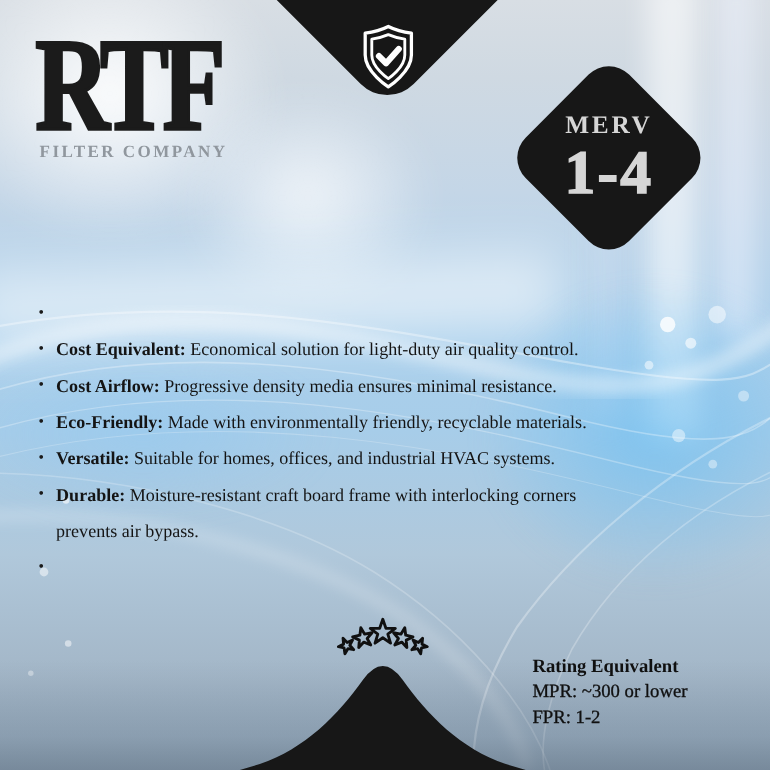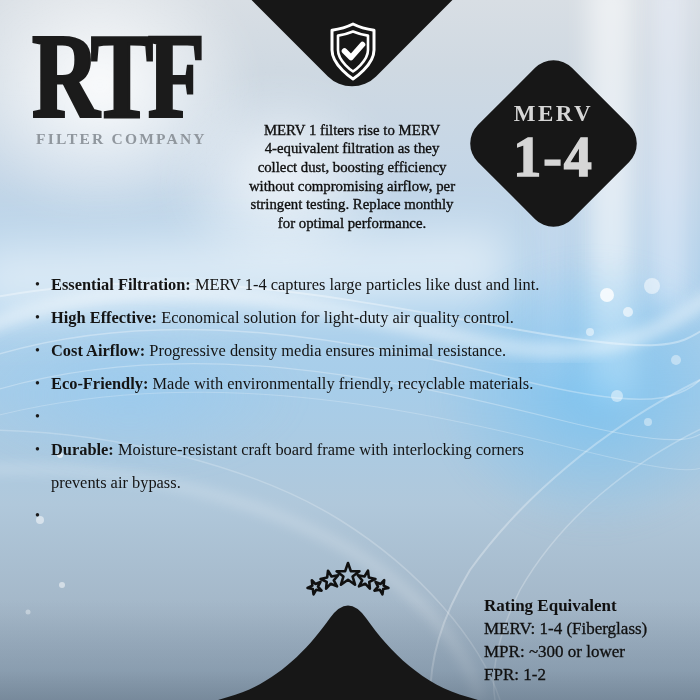--- a/index.html
+++ b/index.html
@@ -180,53 +180,47 @@
   <div class="logo-text">RTF</div>
   <div class="logo-sub">FILTER COMPANY</div>
 
   <div class="top-diamond"></div>
   <svg class="shield-icon" width="56" height="64" viewBox="0 0 56 64" xmlns="http://www.w3.org/2000/svg">
     <path d="M28 4 C34 7 42 9.2 49 10.2 L49 30 C49 45.5 28 59 28 59 C28 59 7 45.5 7 30 L7 10.2 C14 9.2 22 7 28 4 Z" fill="none" stroke="#ffffff" stroke-width="3" stroke-linejoin="round"></path>
     <path d="M28 11.5 C32.5 13.4 38 14.9 43 15.6 L43 30 C43 41.5 28 51.5 28 51.5 C28 51.5 13 41.5 13 30 L13 15.6 C18 14.9 23.5 13.4 28 11.5 Z" fill="none" stroke="#ffffff" stroke-width="2.6" stroke-linejoin="round"></path>
     <path d="M19.5 31 L26 37.5 L37.5 24.5" fill="none" stroke="#ffffff" stroke-width="5.6" stroke-linecap="round" stroke-linejoin="round"></path>
   </svg>
 
-  <p class="intro-text">MERV 1 filters rise to MERV
-4-equivalent filtration as they
-collect dust, boosting efficiency
-without compromising airflow, per
-stringent testing. Replace monthly
-for optimal performance.</p>
 
   <div class="merv-badge">
     <div class="merv-badge-content">
         <span class="merv-label">MERV</span>
         <span class="merv-range">1-4</span>
       </div>
   </div>
 
   <ul class="benefits-list">
     <li class="benefit-item">
         <span class="benefit-dot">•</span>
-        <p class="benefit-body"><b class="benefit-label">Essential Filtration:</b> <span class="benefit-text">MERV 1-4 captures large particles like dust and lint.</span></p>
-      </li>
-    <li class="benefit-item">
-        <span class="benefit-dot">•</span>
-        <p class="benefit-body"><b class="benefit-label">High Effective:</b> <span class="benefit-text">Economical solution for light-duty air quality control.</span></p>
+      </li>
+    <li class="benefit-item">
+        <span class="benefit-dot">•</span>
+        <p class="benefit-body"><b class="benefit-label">Cost Equivalent:</b> <span class="benefit-text">Economical solution for light-duty air quality control.</span></p>
       </li>
     <li class="benefit-item">
         <span class="benefit-dot">•</span>
         <p class="benefit-body"><b class="benefit-label">Cost Airflow:</b> <span class="benefit-text">Progressive density media ensures minimal resistance.</span></p>
       </li>
     <li class="benefit-item">
         <span class="benefit-dot">•</span>
         <p class="benefit-body"><b class="benefit-label">Eco-Friendly:</b> <span class="benefit-text">Made with environmentally friendly, recyclable materials.</span></p>
       </li>
     <li class="benefit-item">
         <span class="benefit-dot">•</span>
+        <p class="benefit-body"><b class="benefit-label">Versatile:</b> <span class="benefit-text">Suitable for homes, offices, and industrial HVAC systems.</span></p>
       </li>
     <li class="benefit-item">
         <span class="benefit-dot">•</span>
         <p class="benefit-body"><b class="benefit-label">Durable:</b> <span class="benefit-text">Moisture-resistant craft board frame with interlocking corners
 prevents air bypass.</span></p>
       </li>
     <li class="benefit-item">
         <span class="benefit-dot">•</span>
       </li>
   </ul>
@@ -240,18 +234,17 @@
       <polygon points="0,-1 0.235,-0.324 0.951,-0.309 0.38,0.124 0.588,0.809 0,0.4 -0.588,0.809 -0.38,0.124 -0.951,-0.309 -0.235,-0.324" transform="translate(85,27) rotate(25) scale(7.5)" vector-effect="non-scaling-stroke"></polygon>
     </g>
   </svg>
 
   <svg class="mountain-svg" width="260" height="110" viewBox="0 0 260 110" xmlns="http://www.w3.org/2000/svg">
     <path d="M0 110 L10 107 C55 95 88 62 112 28 Q130 3 148 28 C172 62 205 95 250 107 L260 110 Z" fill="#171717"></path>
   </svg>
 
   <div class="rating-block">
     <div class="rating-heading">Rating Equivalent</div>
-    <div class="rating-line">MERV: 1-4 (Fiberglass)</div>
     <div class="rating-line">MPR: ~300 or lower</div>
     <div class="rating-line">FPR: 1-2</div>
   </div>
 
 </div>
 
 </body></html>

